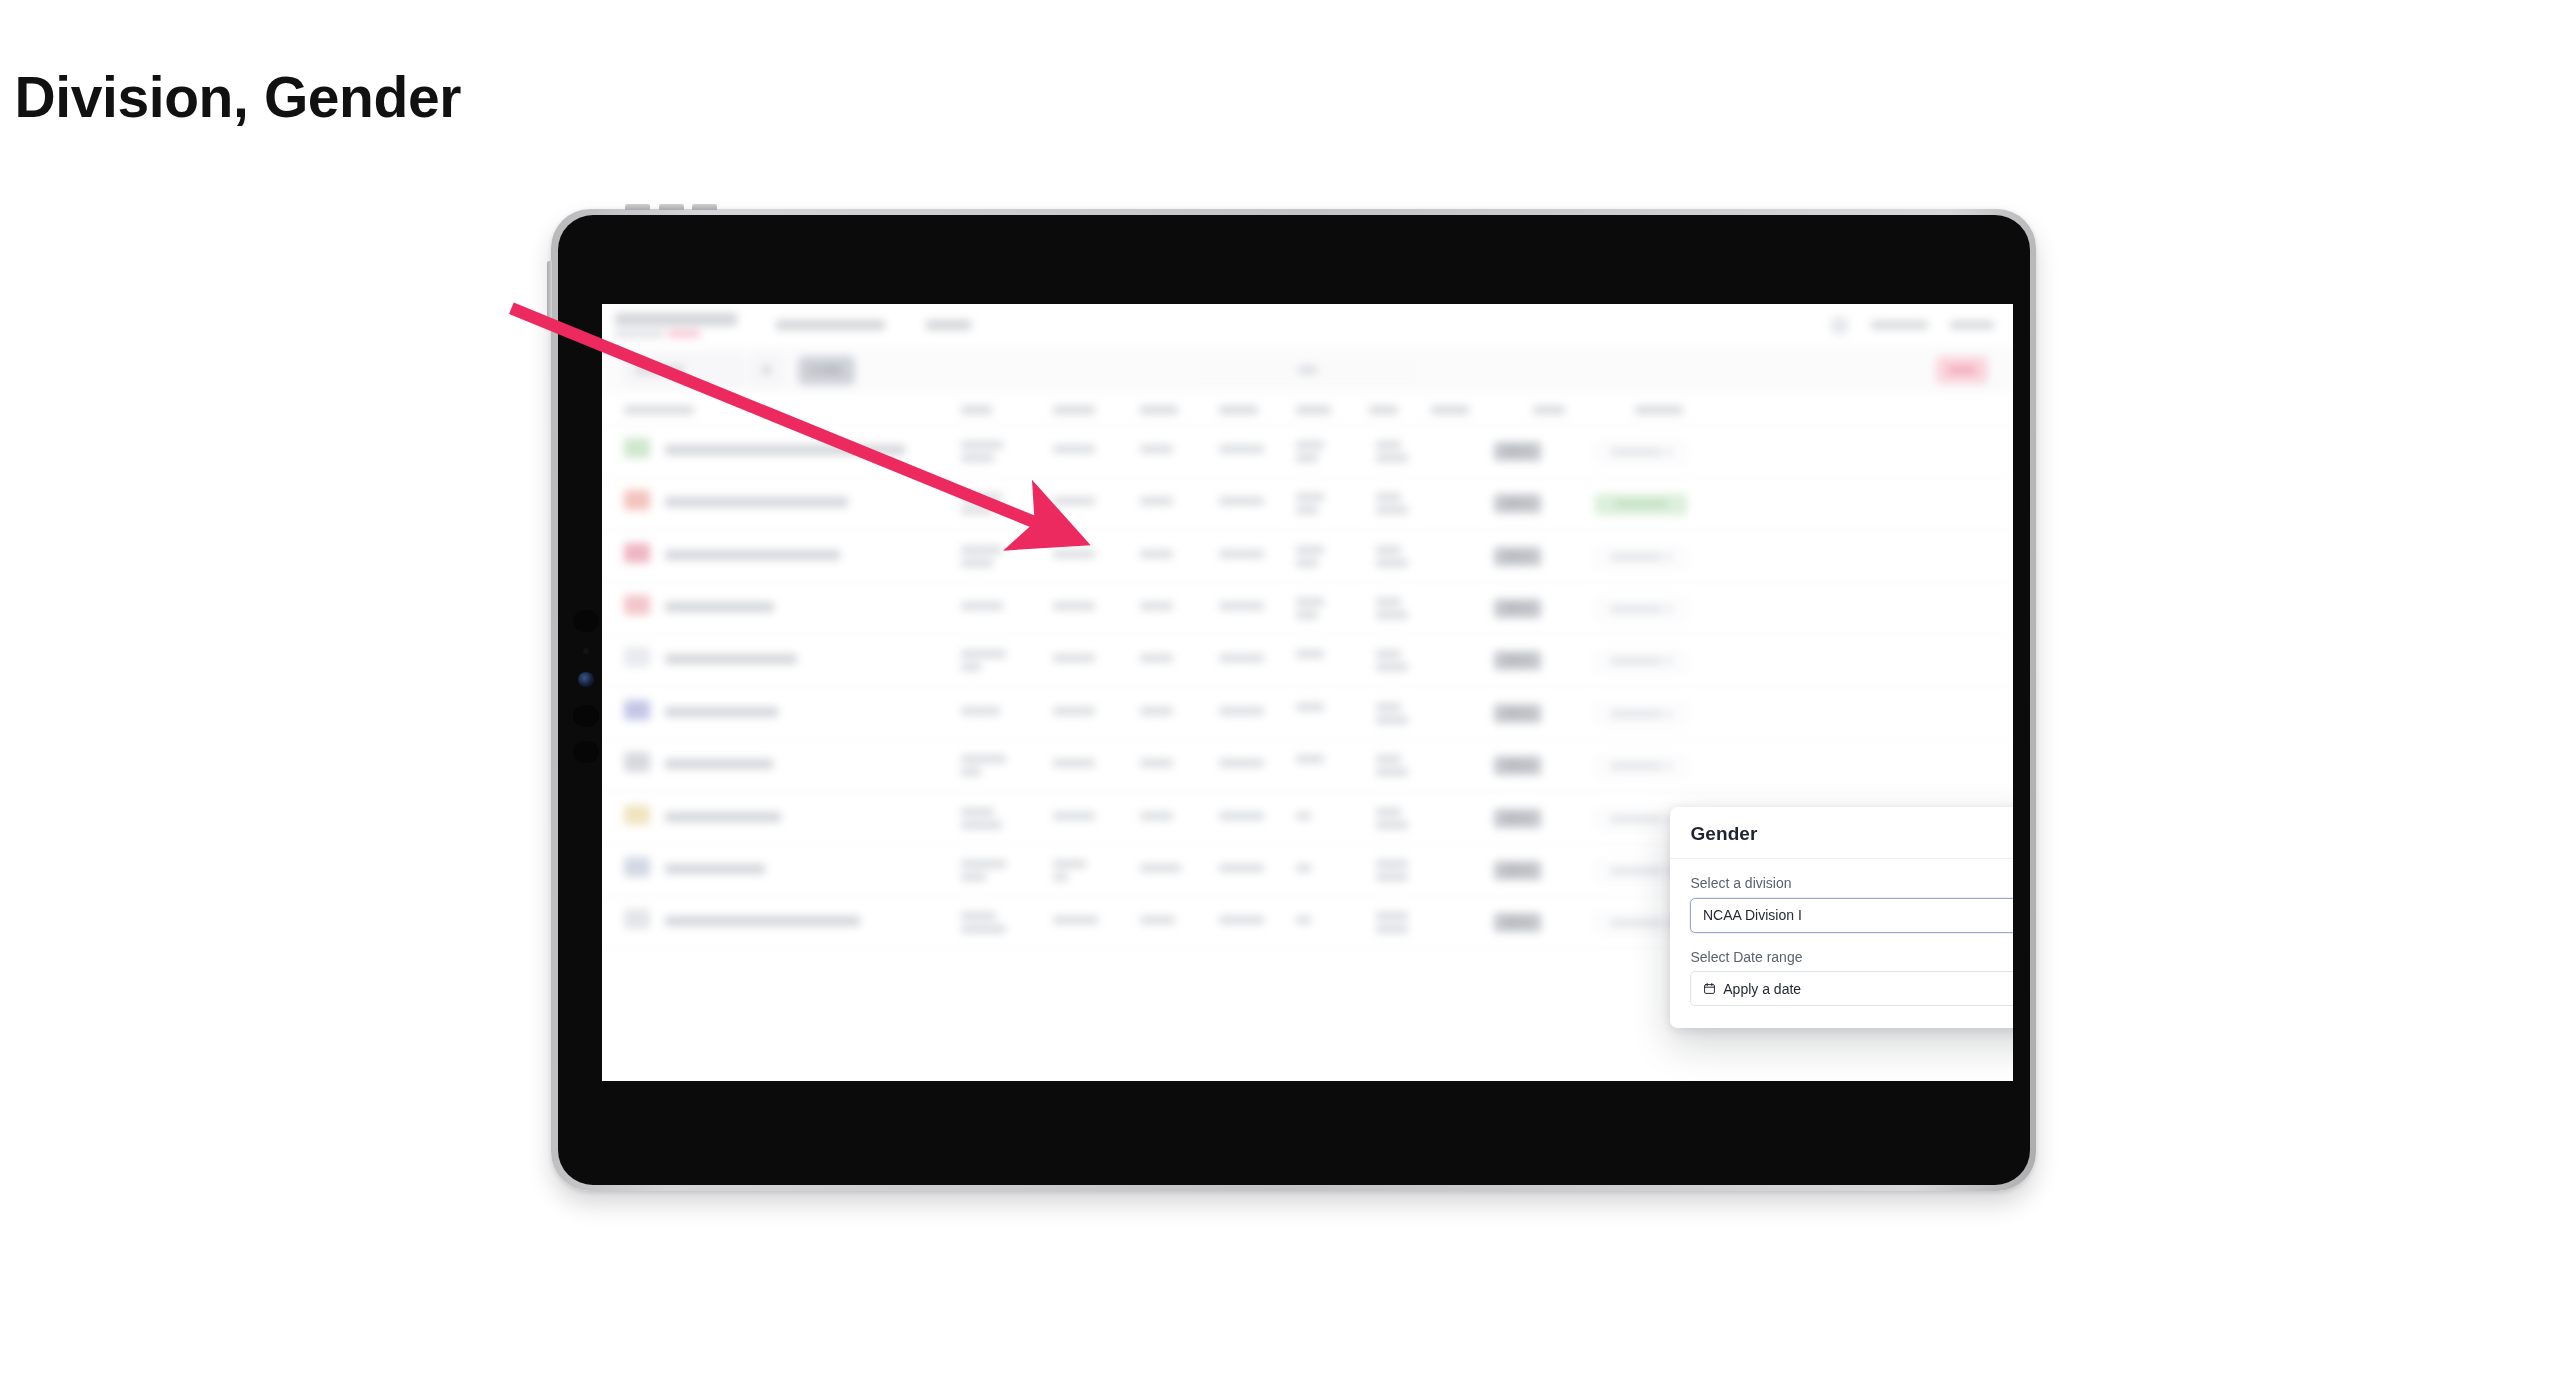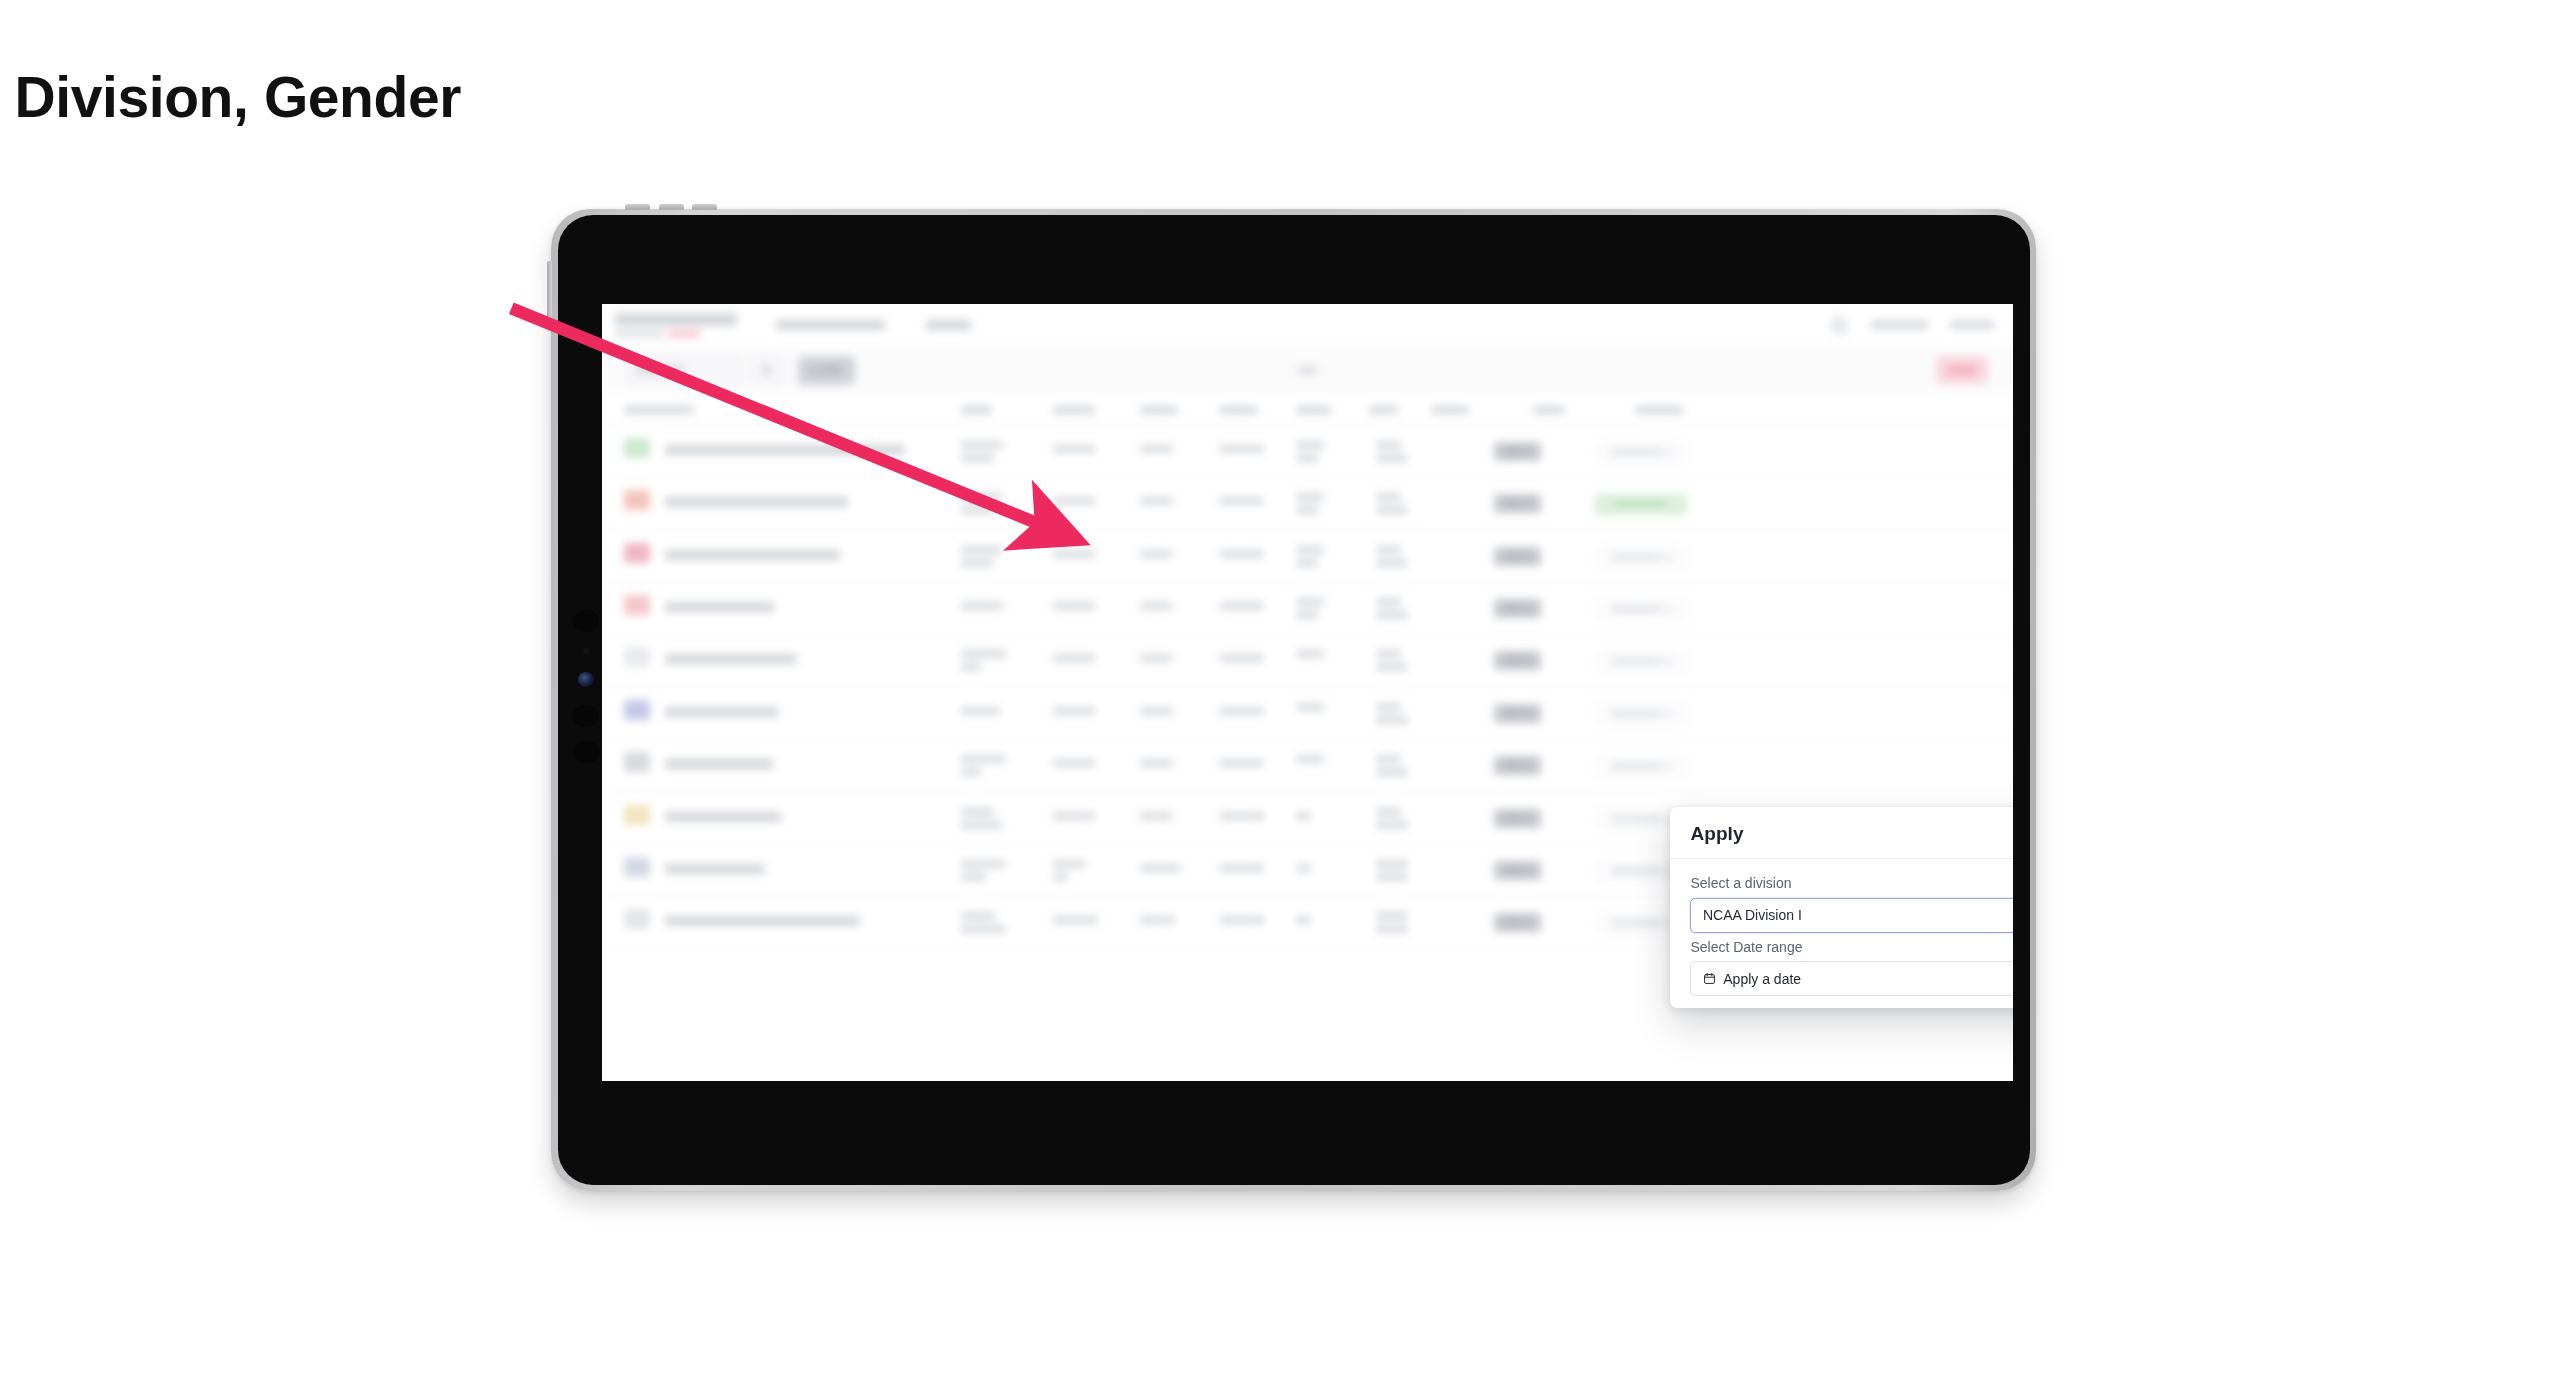--- a/index.html
+++ b/index.html
@@ -215,21 +215,21 @@
   }
   .modal-head {
     position:relative;
     padding: 16px 17.5px 13px 20.4px;
     border-bottom: 0.7px solid #eceef0;
   }
   .modal-title {
     font-size: 19px; font-weight: 600; color:#1f2430; letter-spacing:0.1px;
   }
   .modal-body { padding: 16px 20.4px 5.8px 20.4px; }
-  .field { margin-bottom: 6px; }
+  .field { margin-bottom: 16px; }
   .field-label {
     font-size: 14px; color:#5b6270; margin-bottom: 6.5px; font-weight:400;
   }
   .ctrl {
     height: 33px; border:0.7px solid #dfe2e7; border-radius:5.1px; background:#ffffff;
     display:flex; align-items:center; padding: 0 8.7px 0 11.6px;
   }
   .ctrl.focused { border-color:#9aa7d8; box-shadow: 0 0 0 0.7px rgba(154,167,216,0.25); }
   .ctrl-value {
     font-size: 14px; color:#252a35; flex:1; white-space:nowrap; overflow:hidden;
@@ -513,21 +513,21 @@
         <span class="chip" style="left:993px; top:16.7px;">
             <i class="a"></i>
             <i class="b"></i>
           </span>
       </div>
     </div>
   </div>
 
   <div class="modal">
     <div class="modal-head">
-      <div class="modal-title">Apply</div>
+      <div class="modal-title">Gender</div>
 
     </div>
 
     <div class="modal-body">
 
       <div class="field">
         <div class="field-label">Select a division</div>
         <div class="ctrl focused">
           <div class="ctrl-value">NCAA Division I</div>
 

